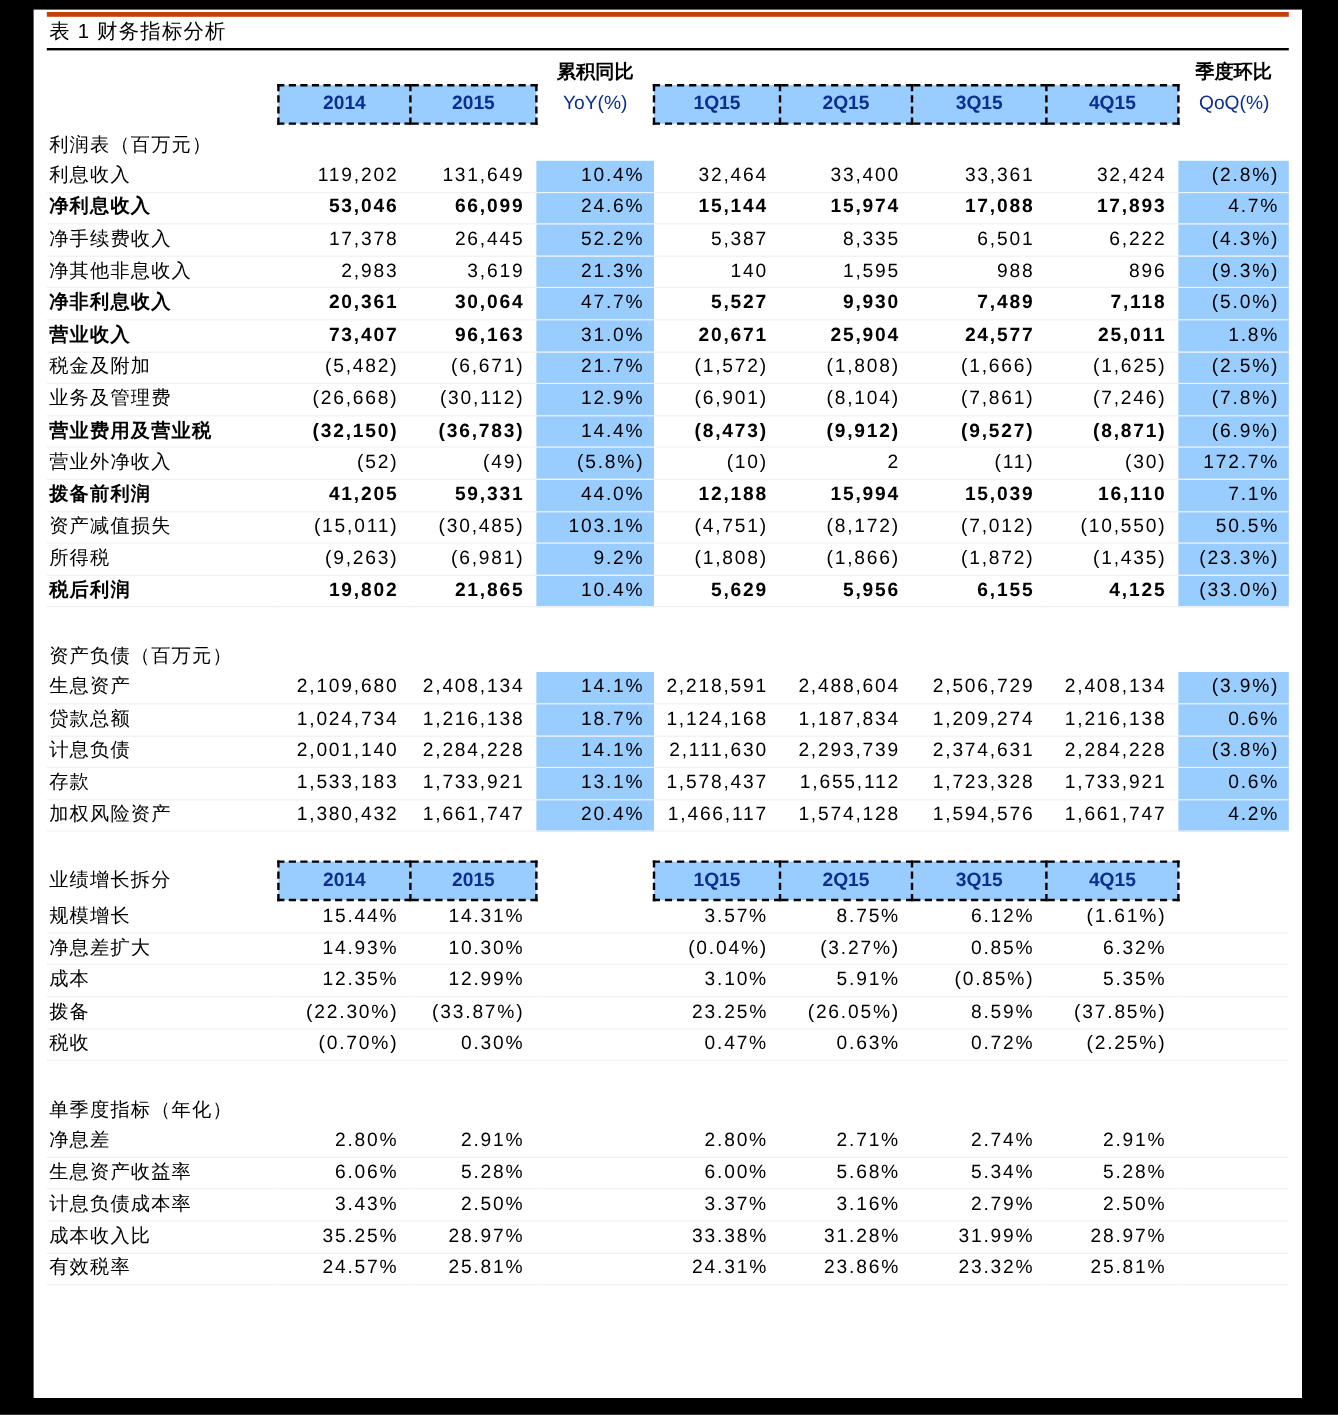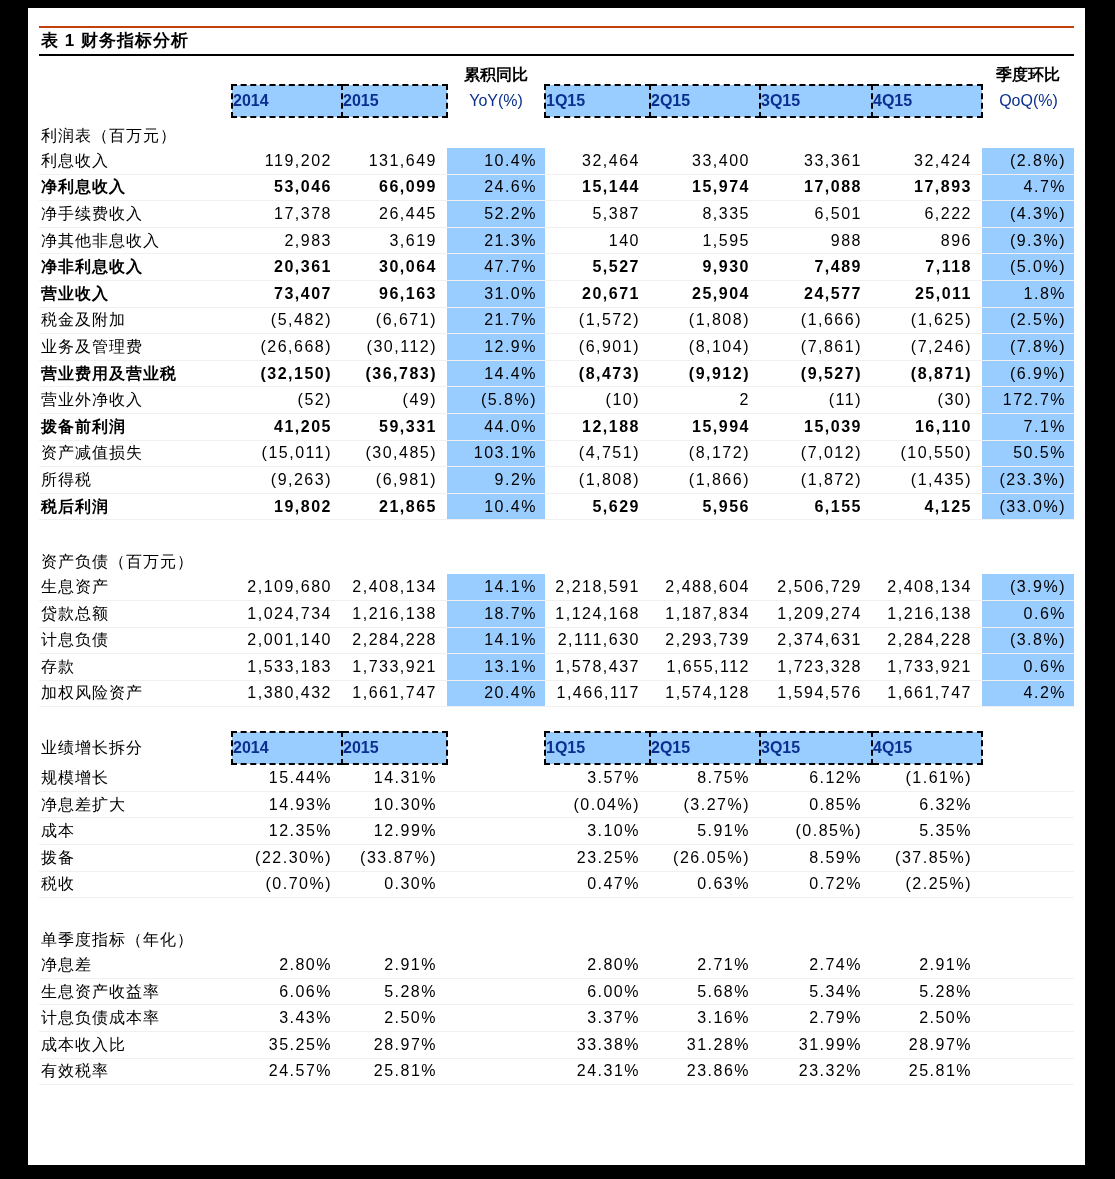--- a/index.html
+++ b/index.html
@@ -6,41 +6,41 @@
   html,body{margin:0;padding:0;}
   body{
     width:1115px;height:1179px;background:#000;position:relative;
     font-family:"Liberation Sans","DejaVu Sans",sans-serif;color:#000;
   }
   .page{
     position:absolute;left:28px;top:8px;width:1057px;height:1157px;
     background:#fff;box-sizing:border-box;padding:2px 11px 0 11px;overflow:hidden;
   }
   .title-bar{
-    border-top:2px solid #c2410c;border-bottom:2px solid #000;
-    font-size:17px;font-weight:bold;letter-spacing:1px;
-    padding:3px 0 3px 2px;line-height:20px;margin-top:16px;
+    border-top:4px solid #c2410c;border-bottom:2px solid #000;
+    font-size:17px;font-weight:normal;letter-spacing:1px;
+    padding:3px 0 3px 2px;line-height:20px;
   }
   table{border-collapse:collapse;table-layout:fixed;width:1035px;}
   td{
     font-size:16px;line-height:1;height:25.6px;padding:0 10px 0 0;
     white-space:nowrap;overflow:visible;vertical-align:middle;
   }
   tr.band-a td{height:26px;vertical-align:bottom;padding-bottom:2px;}
   tr.band-b td{height:30px;}
   tr.sec-label-row td{height:26px;vertical-align:bottom;padding-bottom:4px;}
   tr.data td{border-bottom:1px solid #f0f0f0;}
   td.lbl{text-align:left;padding:0 0 0 2px;letter-spacing:1px;}
   td.sec{font-weight:normal;}
   td.num{text-align:right;letter-spacing:1.5px;}
   td.b{font-weight:bold;}
   td.hl{background:var(--hl);padding-right:8px;}
   td.hdr-cell{
     background:var(--hl);border:2px dashed #000;color:var(--navy);
-    font-weight:bold;padding:0;font-size:16px;
+    font-weight:bold;text-align:center;padding:0;font-size:16px;
   }
   td.hdr-plain{color:var(--navy);font-weight:normal;text-align:center;padding:0;font-size:16px;}
   td.grp{font-weight:bold;text-align:center;padding:0 0 2px 0;font-size:16px;}
   .gap{height:24px;}
 </style>
 </head>
 <body>
 
 <div class="page">
   <div class="title-bar">表 1 财务指标分析</div>

